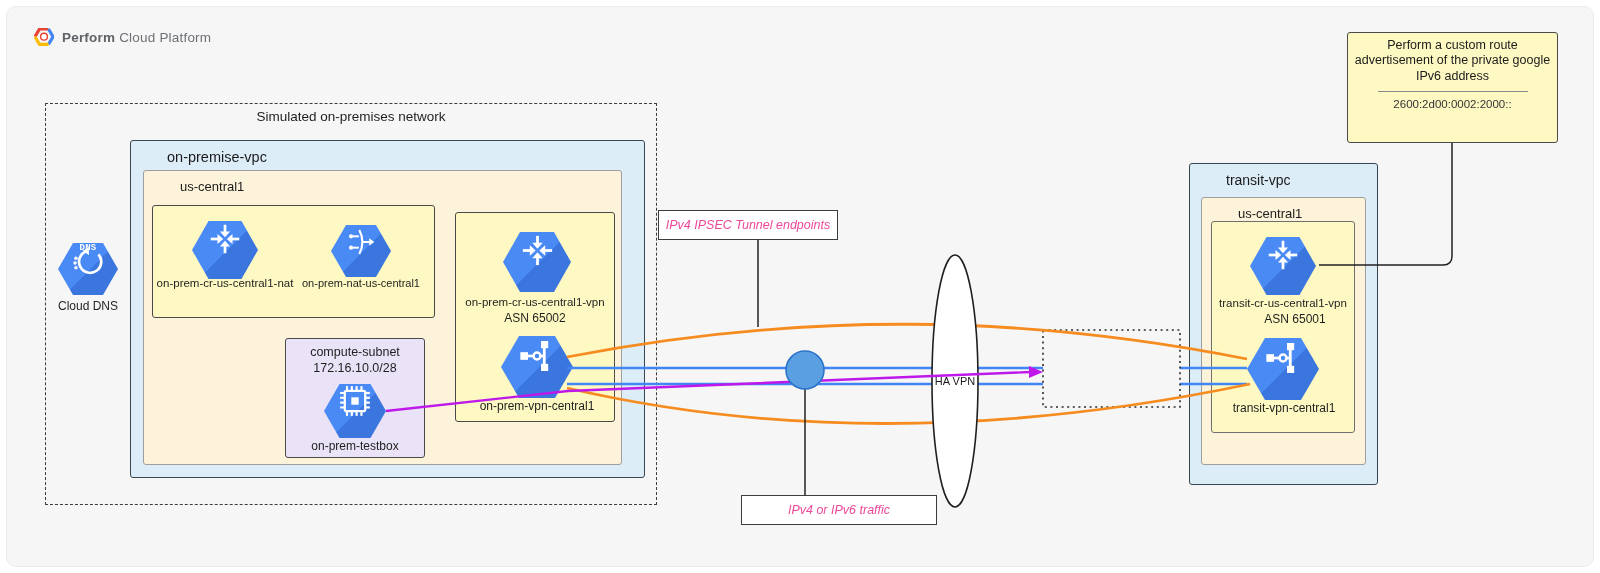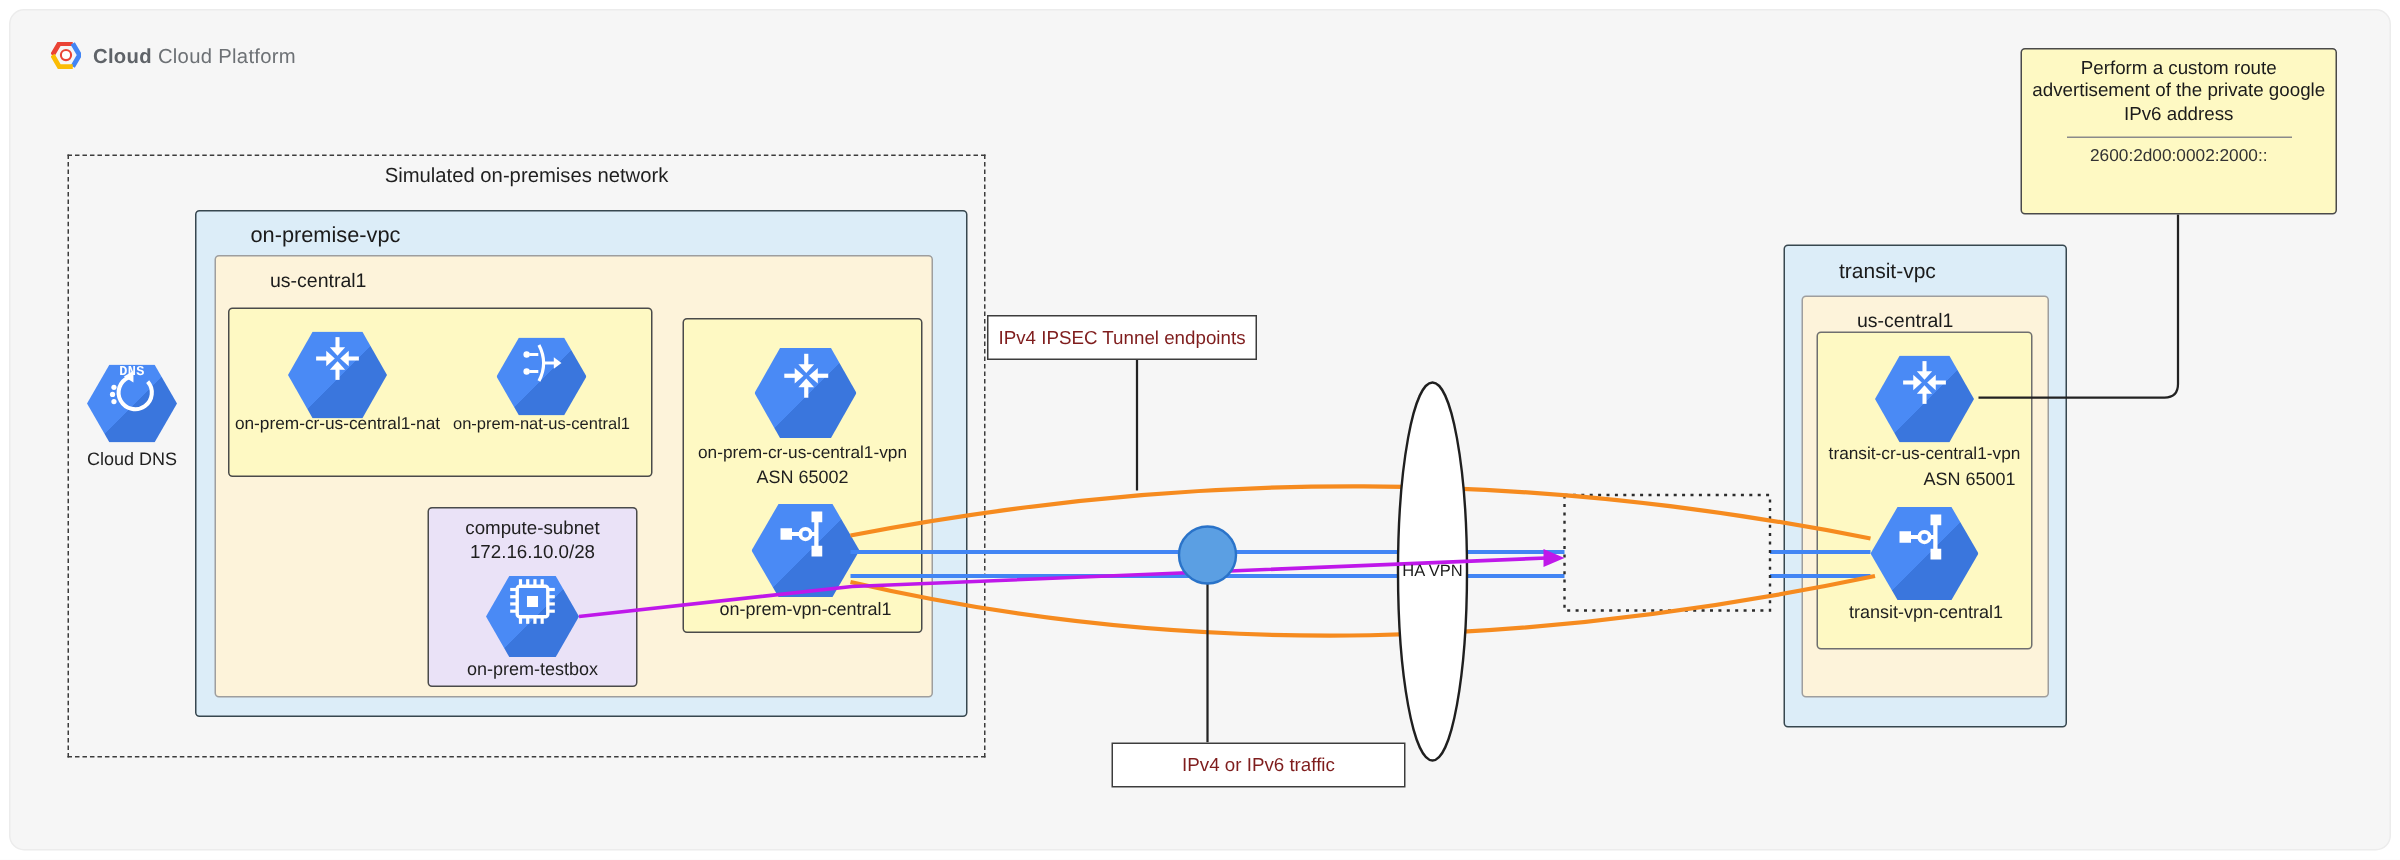--- a/index.html
+++ b/index.html
@@ -7,21 +7,21 @@
   #panel{position:absolute;left:6px;top:6px;right:6px;bottom:6px;background:#f6f6f6;border:1px solid #ececec;border-radius:10px;}
   .zone{position:absolute;box-sizing:border-box;border-radius:3px;z-index:2;}
   .zone-blue{background:#dcedf8;border:1.5px solid #37474f;}
   .zone-cream{background:#fdf3da;border:1px solid #9e9e9e;}
   .zone-white{background:#fef9c3;border:1.4px solid #4a4a4a;}
   .zone-purple{background:#eae2f7;border:1.4px solid #4a4a4a;}
   .zone-dashed{background:transparent;border:1.6px dashed #3c3c3c;border-radius:0;}
   .zone-label{position:absolute;left:12px;top:8px;font-size:14px;color:#1b1b1b;margin-left:24px;}
   .zone-label.sm{font-size:13px;}
   .caption{position:absolute;text-align:center;color:#1f1f1f;z-index:3;line-height:1.2;}
-  .labelbox{position:absolute;box-sizing:border-box;background:#ffffff;border:1.3px solid #3c3c3c;display:flex;align-items:center;justify-content:center;font-size:12.5px;color:#7f1d1d;z-index:6;}
+  .labelbox{position:absolute;box-sizing:border-box;background:#ffffff;border:1.3px solid #3c3c3c;display:flex;align-items:center;justify-content:center;font-size:12.5px;color:#ec4899;z-index:6;font-style:italic;}
   .hex{position:absolute;display:flex;align-items:flex-start;justify-content:center;z-index:3;
        clip-path:polygon(25% 0,75% 0,100% 50%,75% 100%,25% 100%,0 50%);
        background:linear-gradient(135deg,#4a8af5 52%,#3a76dd 52%);font-family:Liberation Mono, monospace;}
   .overlaytext{position:absolute;z-index:6;color:#1b1b1b;text-align:center;}
   #lines{position:absolute;left:0;top:0;z-index:5;pointer-events:none;}
   #logo{position:absolute;left:34px;top:28px;display:flex;align-items:center;gap:8px;z-index:3;}
   #logo .t{font-size:13.5px;color:#6d7175;letter-spacing:.2px;}
   #logo .t b{color:#5f6368;font-weight:700;margin-right:4px;}
   .dns-text{position:absolute;color:#fff;font-weight:700;font-size:9px;letter-spacing:.3px;z-index:4;}
   .divider{border-top:1px solid #8a8a8a;width:150px;margin:7px auto 6px auto;}
@@ -33,21 +33,21 @@
   <div id="panel"></div>
 
   <div id="logo">
     <svg width="20" height="18" viewBox="0 0 20 18">
       <polyline points="1,8.7 5.5,1 14.5,1" fill="none" stroke="#EA4335" stroke-width="3.2"></polyline>
       <polyline points="14.5,1 19,8.7 14.5,16.4" fill="none" stroke="#4285F4" stroke-width="3.2"></polyline>
       <polyline points="14.5,16.4 5.5,16.4 1,8.7" fill="none" stroke="#FBBC05" stroke-width="3.2"></polyline>
       <circle cx="10" cy="8.7" r="3.4" fill="#ffffff"></circle>
       <circle cx="10" cy="8.7" r="3.4" fill="none" stroke="#EA4335" stroke-width="1.4"></circle>
     </svg>
-    <span class="t"><b>Cloud</b><span>Cloud Platform</span></span>
+    <span class="t"><b>Perform</b><span>Cloud Platform</span></span>
   </div>
 
   <div class="zone zone-dashed" style="left:45px;top:103px;width:612px;height:402px;"></div>
   <div class="caption" style="left:45px;top:109px;width:612px;font-size:13.5px;">Simulated on-premises network</div>
 
   <div class="hex" style="left:58px;top:243px;width:60px;height:52px;">
     <svg viewBox="0 0 24 24" width="38" height="38">
       <path d="M18.6,7.2 A7,7 0 1,1 10.6,5.4" fill="none" stroke="#ffffff" stroke-width="1.7"></path>
       <polygon points="12.6,2.6 12.6,7.6 8.6,5.1" fill="#ffffff"></polygon>
       <circle cx="4.4" cy="9.6" r="1.1" fill="#ffffff"></circle>
@@ -180,21 +180,21 @@
         <rect x="11.1" y="16.5" width="1.8" height="5"></rect>
           <polygon points="8.6,17 15.4,17 12,13.2"></polygon>
         <rect x="2.5" y="11.1" width="5" height="1.8"></rect>
           <polygon points="7,8.6 7,15.4 10.8,12"></polygon>
         <rect x="16.5" y="11.1" width="5" height="1.8"></rect>
           <polygon points="17,8.6 17,15.4 13.2,12"></polygon>
       </g>
     </svg>
   </div>
   <div class="caption" style="left:1212px;top:297px;width:142px;font-size:11.5px;">transit-cr-us-central1-vpn</div>
-  <div class="caption" style="left:1212px;top:312px;width:166px;font-size:12px;padding-left:18px;">ASN 65001</div>
+  <div class="caption" style="left:1212px;top:312px;width:166px;font-size:12px;">ASN 65001</div>
   <div class="hex" style="left:1247px;top:338px;width:72px;height:62px;">
     <svg viewBox="0 0 24 24" width="40" height="40">
       <g fill="#ffffff">
         <rect x="2" y="9.7" width="4.6" height="4.6"></rect>
         <rect x="6.5" y="11.2" width="4.2" height="1.6"></rect>
         <rect x="14" y="11.2" width="2.6" height="1.6"></rect>
         <rect x="15.5" y="6" width="1.7" height="12"></rect>
         <rect x="14.4" y="3" width="4.3" height="4.3"></rect>
         <rect x="14.4" y="16.7" width="4.3" height="4.3"></rect>
       </g>

